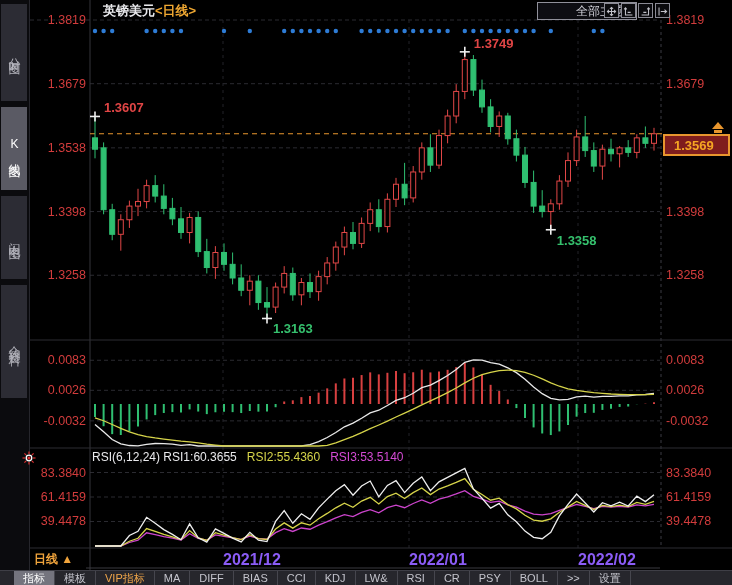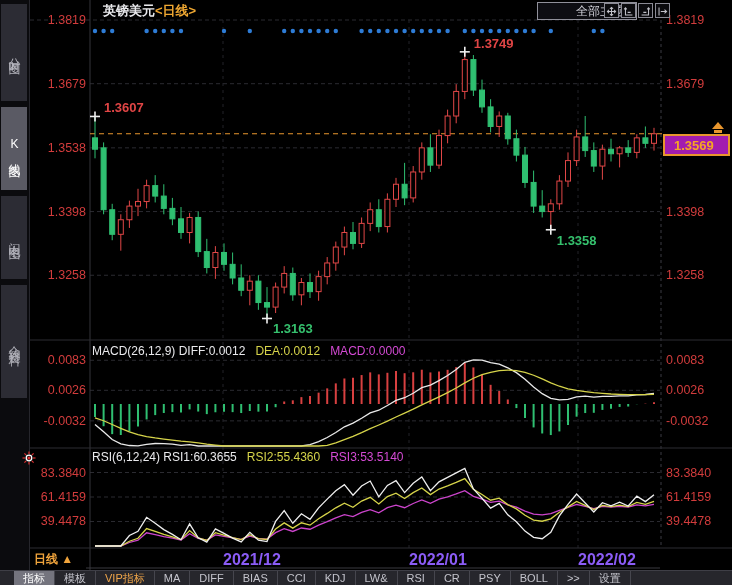--- a/index.html
+++ b/index.html
@@ -21,21 +21,21 @@
   #sym-period{color:#f0a832;}
   #theme-btn{position:absolute;left:537px;top:2px;width:82px;height:16px;border:1px solid #90909a;
              background:#0d0d12;color:#d2d2da;font-size:12px;line-height:16px;text-align:right;cursor:pointer;padding-left:16px;}
   .hdr-icon-btn{position:absolute;top:3px;width:15px;height:15px;border:1px solid #8a8a94;
                 background:#0a0a0d;box-sizing:border-box;cursor:pointer;}
   
   .ind-header{position:absolute;left:92px;font-size:12px;white-space:nowrap;z-index:3;}
   .ind-w{color:#e9e9ec;} .ind-y{color:#d6d44a;margin-left:10px;} .ind-m{color:#d44ad4;margin-left:10px;}
   
   #price-tag{position:absolute;left:663px;top:134px;width:67px;height:22px;border:2px solid #e8962e;
-             background:#a21caf;color:#f5a623;font-size:13px;font-weight:bold;line-height:19px;
+             background:#7f1d1d;color:#f5a623;font-size:13px;font-weight:bold;line-height:19px;
              padding-left:9px;box-sizing:border-box;z-index:3;cursor:pointer;}
   #price-arrow{position:absolute;left:712px;top:122px;width:0;height:0;z-index:3;
                border-left:6px solid transparent;border-right:6px solid transparent;
                border-bottom:7px solid #e8962e;}
   #price-arrow-bar{position:absolute;left:714px;top:130px;width:8px;height:3px;background:#e8962e;z-index:3;}
   
   #time-axis{position:absolute;left:0;top:548px;width:604px;height:22px;z-index:3;}
   #period-label{position:absolute;left:34px;top:3px;color:#f0a43c;font-size:12px;font-weight:bold;cursor:pointer;}
   .time-tick{position:absolute;top:3px;color:#8b5cf6;font-size:16px;font-weight:bold;}
   
@@ -386,23 +386,20 @@
           <path d="M4 3.5V11.5H12 M2.5 5L4 3.2L5.5 5 M6.5 8.5H10" stroke="#c0c0c8" stroke-width="1.2" fill="none"></path>
         </svg></div>
       <div class="hdr-icon-btn" style="left: 638px;"><svg width="13" height="13" viewBox="0 0 15 15">
           <path d="M11 3.5V11.5H3 M9.5 5L11 3.2L12.5 5 M5 8.5H8.5" stroke="#c0c0c8" stroke-width="1.2" fill="none"></path>
         </svg></div>
       <div class="hdr-icon-btn" style="left: 655px;"><svg width="13" height="13" viewBox="0 0 15 15">
           <path d="M3.5 3V12 M5.5 7.5H12 M9.8 5.3L12.2 7.5L9.8 9.7" stroke="#c0c0c8" stroke-width="1.2" fill="none"></path>
         </svg></div>
     </div>
 
-  <div class="ind-header" style="top:344px;">
-    <span class="ind-w">MACD(26,12,9) DIFF:0.0012</span><span class="ind-y">DEA:0.0012</span><span class="ind-m">MACD:0.0000</span>
-  </div>
 
   <div class="ind-header" style="top:450px;">
     <span class="ind-w">RSI(6,12,24) RSI1:60.3655</span><span class="ind-y">RSI2:55.4360</span><span class="ind-m">RSI3:53.5140</span>
   </div>
 
   <div id="price-arrow"></div>
   <div id="price-arrow-bar"></div>
   <div id="price-tag">1.3569</div>
 
   <div id="time-axis">

